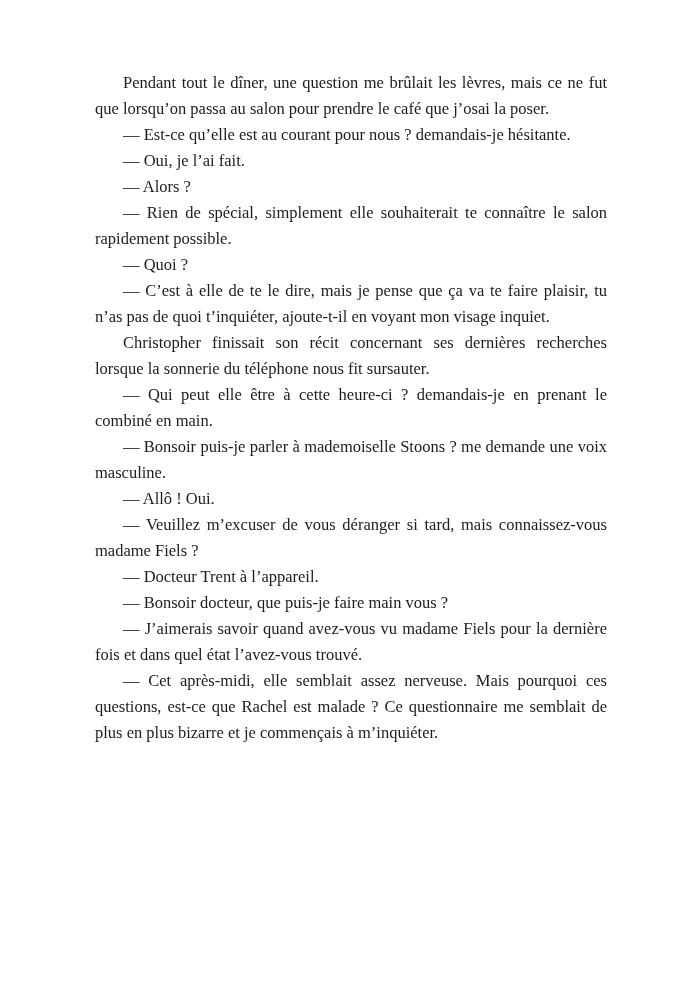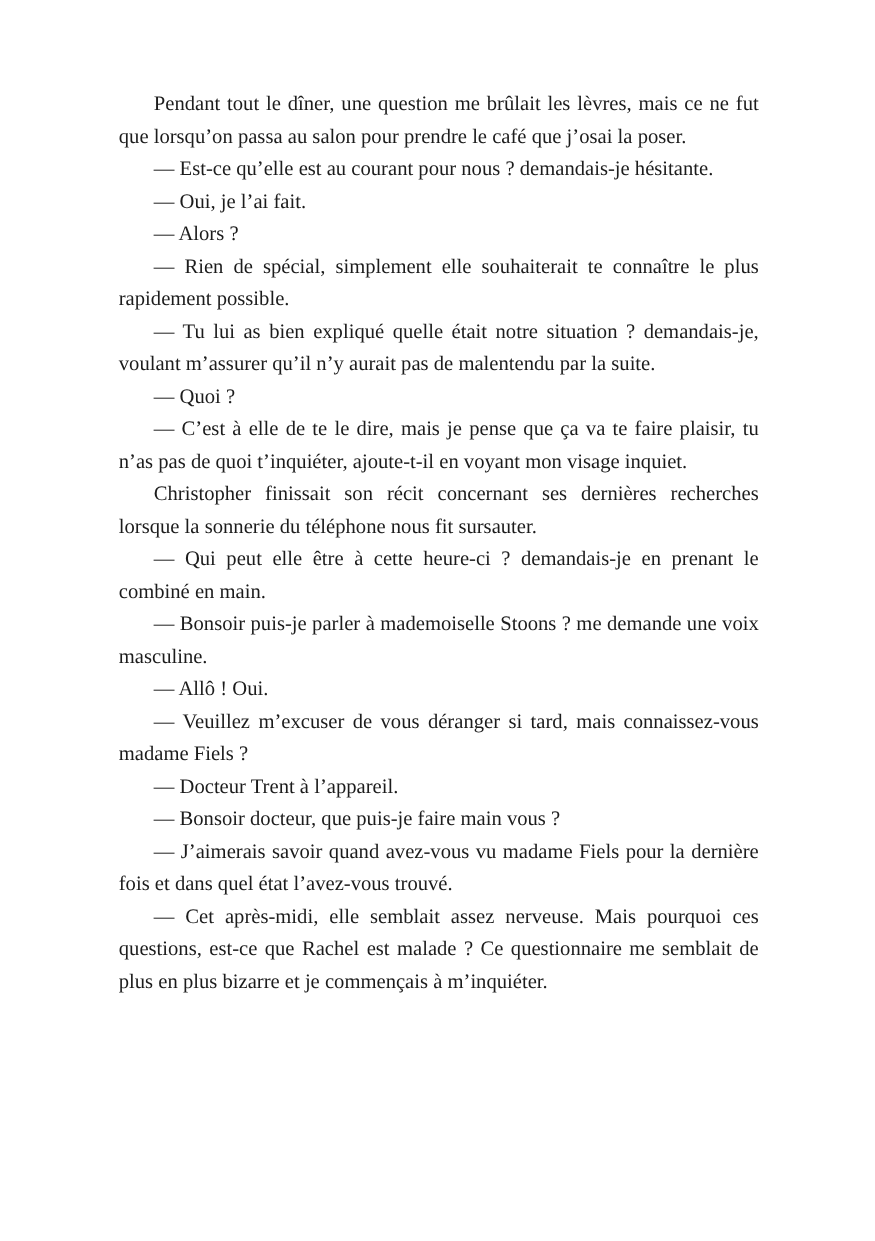--- a/index.html
+++ b/index.html
@@ -44,22 +44,21 @@
 </style>
 </head>
 <body>
 
 <div class="book-page">
   <div class="text-block">
     <p class="para">Pendant tout le dîner, une question me brûlait les lèvres, mais ce ne fut que lorsqu’on passa au salon pour prendre le café que j’osai la poser.</p>
     <p class="para">— Est-ce qu’elle est au courant pour nous ? demandais-je hésitante.</p>
     <p class="para">— Oui, je l’ai fait.</p>
     <p class="para">— Alors ?</p>
-    <p class="para">— Rien de spécial, simplement elle souhaiterait te connaître le plus rapidement possible.</p>
-    <p class="para">— Tu lui as bien expliqué quelle était notre situation ? demandais-je, voulant m’assurer qu’il n’y aurait pas de malentendu par la suite.</p>
+    <p class="para">— Rien de spécial, simplement elle souhaiterait te connaître le salon rapidement possible.</p>
     <p class="para">— Quoi ?</p>
     <p class="para">— C’est à elle de te le dire, mais je pense que ça va te faire plaisir, tu n’as pas de quoi t’inquiéter, ajoute-t-il en voyant mon visage inquiet.</p>
     <p class="para">Christopher finissait son récit concernant ses dernières recherches lorsque la sonnerie du téléphone nous fit sursauter.</p>
     <p class="para">— Qui peut elle être à cette heure-ci ? demandais-je en prenant le combiné en main.</p>
     <p class="para">— Bonsoir puis-je parler à mademoiselle Stoons ? me demande une voix masculine.</p>
     <p class="para">— Allô ! Oui.</p>
     <p class="para">— Veuillez m’excuser de vous déranger si tard, mais connaissez-vous madame Fiels ?</p>
     <p class="para">— Docteur Trent à l’appareil.</p>
     <p class="para">— Bonsoir docteur, que puis-je faire main vous ?</p>
     <p class="para">— J’aimerais savoir quand avez-vous vu madame Fiels pour la dernière fois et dans quel état l’avez-vous trouvé.</p>

